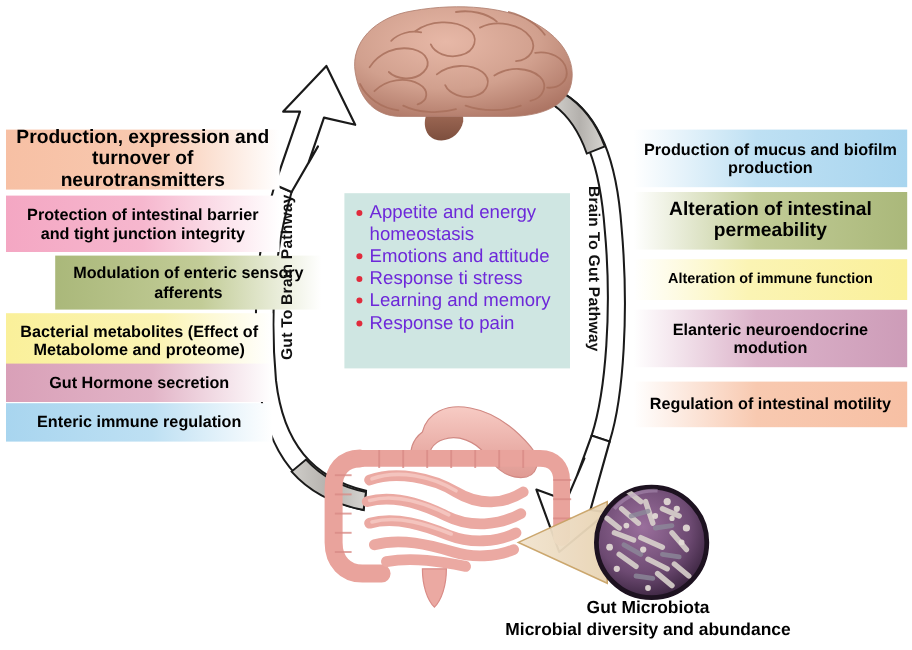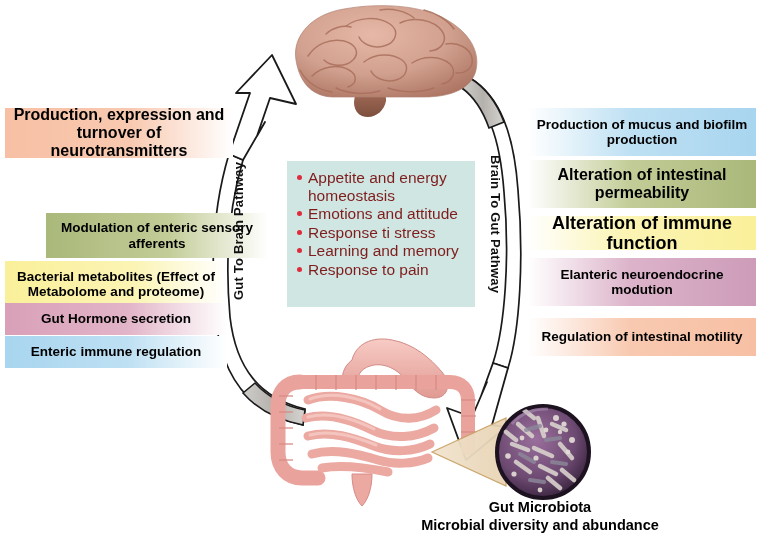--- a/index.html
+++ b/index.html
@@ -41,21 +41,21 @@
     background: #cfe6e2;
     padding: 8px 6px 6px 10px;
   }
   #center-box ul {
     list-style: none;
     margin: 0; padding: 0;
   }
   #center-box li {
     position: relative;
     font-size: 15.5px;
-    color: #7f1d1d;
+    color: #6d28d9;
     line-height: 1.13;
     padding-left: 11px;
     margin-bottom: 1px;
     font-weight: normal;
   }
   #center-box li::before {
     content: "";
     position: absolute;
     left: 0px; top: 6px;
     width: 5px; height: 5px;
@@ -290,20 +290,24 @@
 
       <path d="M 512,424 C 520,414 534,408 548,409" fill="none" stroke="#b79ec0" stroke-width="3" opacity="0.45"></path>
     </g>
   </svg>
 
   <div class="infobox" style="left:5px; top:108px; width:228px; height:50px; font-size:16px;
               background:linear-gradient(to right,#f7c0a4 0%,#f8c9b0 55%,#ffffff 100%);">
     <span class="txt">Production, expression and turnover of neurotransmitters</span>
   </div>
 
+  <div class="infobox" style="left:5px; top:163px; width:228px; height:47px; font-size:13.5px;
+              background:linear-gradient(to right,#f4a7c3 0%,#f6b7ce 50%,#ffffff 100%);">
+    <span class="txt">Protection of intestinal barrier and tight junction integrity</span>
+  </div>
 
   <div class="infobox" style="left:5px; top:213px; width:222px; height:45px; font-size:13.5px;
               background:linear-gradient(to right,#aab87a 0%,#c2cc97 55%,#ffffff 100%);margin-left:41px;">
     <span class="txt">Modulation of enteric sensory afferents</span>
   </div>
 
   <div class="infobox" style="left:5px; top:261px; width:222px; height:46px; font-size:13.5px;
               background:linear-gradient(to right,#faf09a 0%,#fbf4b4 58%,#ffffff 100%);">
     <span class="txt">Bacterial metabolites (Effect of Metabolome and proteome)</span>
   </div>
@@ -321,21 +325,21 @@
   <div class="infobox" style="left:528px; top:108px; width:228px; height:48px; font-size:13.5px;
               background:linear-gradient(to left,#a8d5ef 0%,#bee0f3 55%,#ffffff 100%);">
     <span class="txt">Production of mucus and biofilm production</span>
   </div>
 
   <div class="infobox" style="left:528px; top:160px; width:228px; height:48px; font-size:16px;
               background:linear-gradient(to left,#aab87a 0%,#c2cc97 55%,#ffffff 100%);">
     <span class="txt">Alteration of intestinal permeability</span>
   </div>
 
-  <div class="infobox" style="left:528px; top:216px; width:228px; height:34px; font-size:18px;
+  <div class="infobox" style="left:528px; top:216px; width:228px; height:34px; font-size:12px;
               background:linear-gradient(to left,#faf09a 0%,#fbf4b4 58%,#ffffff 100%);">
     <span class="txt">Alteration of immune function</span>
   </div>
 
   <div class="infobox" style="left:528px; top:258px; width:228px; height:48px; font-size:13.5px;
               background:linear-gradient(to left,#cd9cb8 0%,#dcb3ca 55%,#ffffff 100%);">
     <span class="txt">Elanteric neuroendocrine modution</span>
   </div>
 
   <div class="infobox" style="left:528px; top:318px; width:228px; height:38px; font-size:13.5px;

